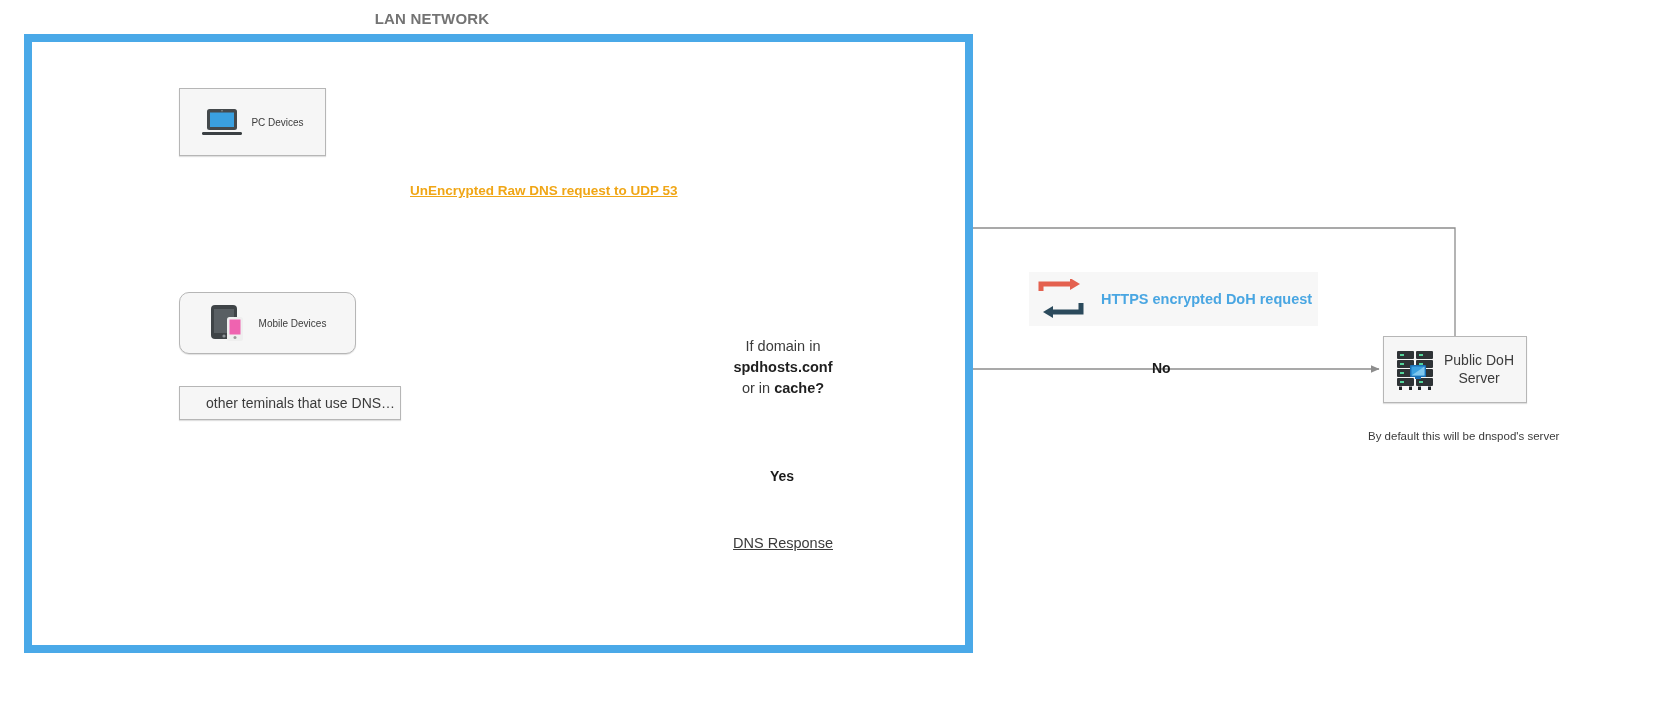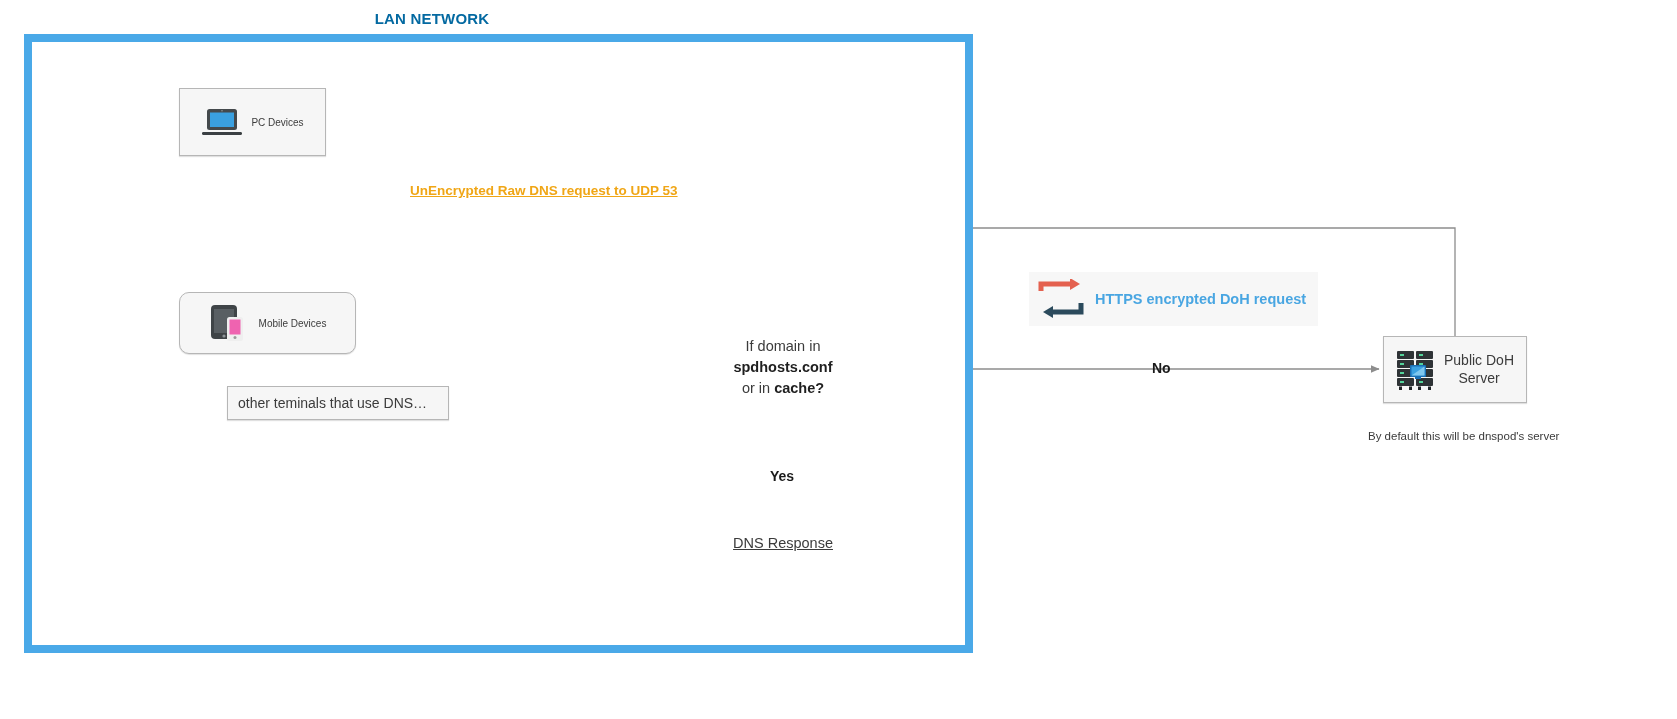--- a/index.html
+++ b/index.html
@@ -7,21 +7,21 @@
     font-family:"Liberation Sans", sans-serif;
     width:1677px; height:719px; position:relative; overflow:hidden;
     -webkit-font-smoothing:antialiased;
   }
   .stage{position:absolute; left:0; top:0; width:1677px; height:719px;}
   .svg-layer{position:absolute; left:0; top:0; width:1677px; height:719px;}
 
   
   #lan-title{
     position:absolute; left:352px; top:10px; width:160px;
-    text-align:center; color:#0369a1; font-weight:bold; font-size:15px;
+    text-align:center; color:#737373; font-weight:bold; font-size:15px;
     letter-spacing:.2px;
   }
   #lan-box{
     position:absolute; left:24px; top:34px; width:949px; height:619px;
     border:8px solid #4aa9e8; background:#ffffff; box-sizing:border-box;
   }
 
   
   .node{
     position:absolute; box-sizing:border-box;
@@ -31,21 +31,21 @@
     box-shadow:0 1px 1px rgba(0,0,0,.12);
   }
   .node .lbl{white-space:nowrap;}
   .node .ico{flex:0 0 auto; display:block; margin-right:8px;}
 
   #pc-devices{left:179px; top:88px; width:147px; height:68px;}
   #applications{left:179px; top:200px; width:157px; height:57px;}
   #mobile-devices{left:179px; top:292px; width:177px; height:62px;border-radius:10px;}
   #other-terminals{
     left:179px; top:386px; width:222px; height:34px;
-    font-size:14px; justify-content:flex-start; padding-left:10px;margin-left:48px;
+    font-size:14px; justify-content:flex-start; padding-left:26px;
   }
   #snowpeardns{
     left:688px; top:182px; width:192px; height:86px;
     font-weight:bold; font-size:16px; color:#262626;
   }
   #public-doh{
     left:1383px; top:336px; width:144px; height:67px;
     font-size:14px; color:#3b3b3b; line-height:1.25;
   }
   #public-doh .lbl{white-space:normal; text-align:center; width:72px;}
@@ -69,21 +69,21 @@
     color:#3b3b3b; font-size:11.5px; white-space:nowrap;
   }
 
   
   #doh-legend{
     position:absolute; left:1029px; top:272px; width:289px; height:54px;
     background:#f7f7f7; display:flex; align-items:center; padding-left:8px;
     box-sizing:border-box;
   }
   #doh-legend .legend-text{
-    color:#49a6e2; font-weight:bold; font-size:14.5px; margin-left:8px;
+    color:#49a6e2; font-weight:bold; font-size:14.5px; margin-left:14px;
     white-space:nowrap;
   }
 
   
   #decision-text{
     position:absolute; left:660px; top:336px; width:246px;
     text-align:center; font-size:14.5px; color:#3b3b3b; line-height:1.45;
   }
   #decision-text b{color:#1f1f1f;}
 

